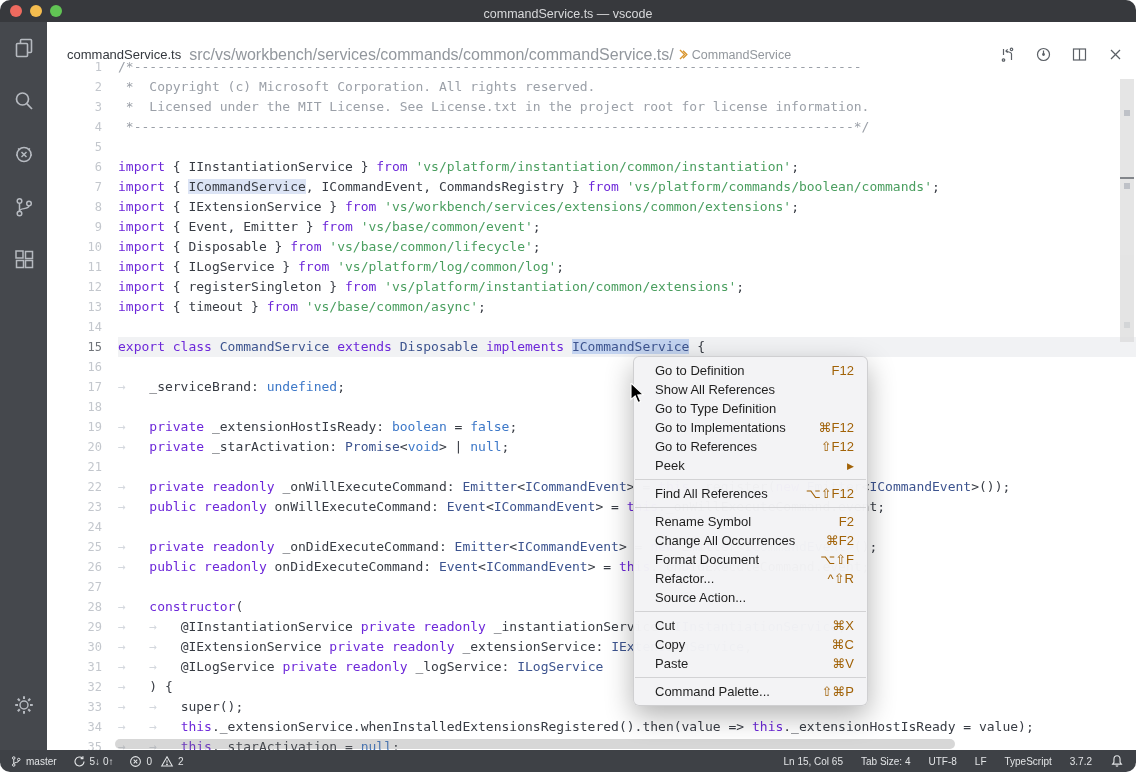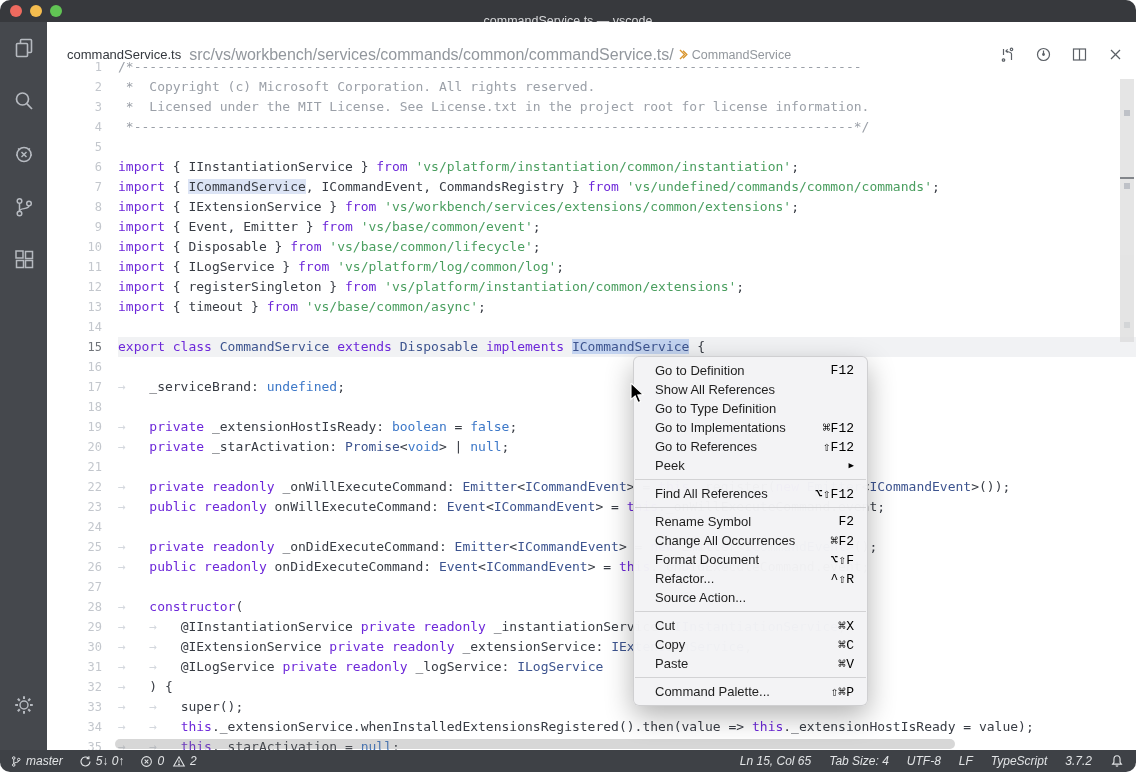--- a/index.html
+++ b/index.html
@@ -1,20 +1,20 @@
 <!DOCTYPE html>
 <html><head>
 <meta charset="utf-8">
 <style>
   html,body{margin:0;padding:0;background:#ffffff;}
   .window{position:relative;width:1136px;height:772px;border-radius:10px;overflow:hidden;
           font-family:"Liberation Sans",sans-serif;background:#fff;}
   
   .titlebar{position:absolute;left:0;top:0;width:100%;height:28px;background:#37393d;
-            display:flex;align-items:flex-end;justify-content:center;}
+            display:flex;align-items:center;justify-content:center;}
   .traffic{position:absolute;left:10px;top:5px;display:flex;gap:8px;}
   .tl{width:12px;height:12px;border-radius:50%;}
   .tl.red{background:#ee6a5f}.tl.yellow{background:#f5bd4f}.tl.green{background:#61c454}
   .win-title{color:#d8d9db;font-size:12.5px;font-weight:500;}
   
   .main{position:absolute;left:0;top:22px;width:100%;height:728px;display:flex;}
   .activitybar{width:47px;background:#45484d;display:flex;flex-direction:column;align-items:center;
                padding-top:13px;gap:27px;flex-shrink:0;}
   .ab-icon{width:26px;height:26px;display:flex;align-items:center;justify-content:center;}
   .ab-gear{margin-top:auto;margin-bottom:32px;}
@@ -44,28 +44,28 @@
   .vs-mark{position:absolute;left:4px;width:6px;height:6px;background:#a9adb4;}
   .vs-cursorline{position:absolute;left:0;width:14px;height:2px;background:#585d63;}
   .hscroll{position:absolute;left:68px;bottom:1px;width:840px;height:10px;border-radius:5px;
            background:rgba(110,110,110,.28);}
   
   .context-menu{position:absolute;left:633px;top:356px;width:233px;background:rgba(243,243,245,.98);
                 border:1px solid rgba(0,0,0,.15);border-radius:6px;padding:4px 0;
                 box-shadow:0 10px 28px rgba(0,0,0,.3);z-index:30;font-size:13px;color:#1f1f1f;}
   .menu-item{display:flex;align-items:center;height:19px;padding:0 13px 0 21px;}
   .mi-label{flex:1;white-space:nowrap;}
-  .mi-shortcut{color:#000000;white-space:nowrap;margin-left:20px;font-family:Liberation Mono, monospace;}
+  .mi-shortcut{color:#a16207;white-space:nowrap;margin-left:20px;}
   .mi-sub{font-size:9px;}
   .menu-sep{height:1px;background:#d2d2d4;margin:4px 1px;}
   
   .mouse-cursor{position:absolute;left:630px;top:383px;z-index:40;}
   
   .statusbar{position:absolute;left:0;bottom:0;width:100%;height:22px;background:#3e4146;
-             display:flex;align-items:center;color:#e2e4e6;font-size:12px;font-style:italic;}
+             display:flex;align-items:center;color:#e2e4e6;font-size:10px;}
   .sb-left{display:flex;align-items:center;gap:16px;padding-left:10px;}
   .sb-right{margin-left:auto;display:flex;align-items:center;gap:18px;padding-right:12px;}
   .sb-item{display:flex;align-items:center;gap:4px;white-space:nowrap;}
   .sb-item svg{display:block;}
 </style>
 </head>
 <body>
 
 <div class="window">
 
@@ -183,21 +183,21 @@
       </div>
 
       <div class="code-area">
         <div class="code-lines">
             <div class="code-line"><span class="gutter">1</span><span class="line-text"><span class="tk-c">/*---------------------------------------------------------------------------------------------</span></span></div>
             <div class="code-line"><span class="gutter">2</span><span class="line-text"><span class="tk-c"> *  Copyright (c) Microsoft Corporation. All rights reserved.</span></span></div>
             <div class="code-line"><span class="gutter">3</span><span class="line-text"><span class="tk-c"> *  Licensed under the MIT License. See License.txt in the project root for license information.</span></span></div>
             <div class="code-line"><span class="gutter">4</span><span class="line-text"><span class="tk-c"> *--------------------------------------------------------------------------------------------*/</span></span></div>
             <div class="code-line"><span class="gutter">5</span><span class="line-text"></span></div>
             <div class="code-line"><span class="gutter">6</span><span class="line-text"><span class="tk-k">import </span><span class="tk-d">{ IInstantiationService } </span><span class="tk-k">from </span><span class="tk-s">'vs/platform/instantiation/common/instantiation'</span><span class="tk-d">;</span></span></div>
-            <div class="code-line"><span class="gutter">7</span><span class="line-text"><span class="tk-k">import </span><span class="tk-d">{ </span><span class="tk-hl1">ICommandService</span><span class="tk-d">, ICommandEvent, CommandsRegistry } </span><span class="tk-k">from </span><span class="tk-s">'vs/undefined/commands/common/commands'</span><span class="tk-d">;</span></span></div>
+            <div class="code-line"><span class="gutter">7</span><span class="line-text"><span class="tk-k">import </span><span class="tk-d">{ </span><span class="tk-hl1">ICommandService</span><span class="tk-d">, ICommandEvent, CommandsRegistry } </span><span class="tk-k">from </span><span class="tk-s">'vs/platform/commands/boolean/commands'</span><span class="tk-d">;</span></span></div>
             <div class="code-line"><span class="gutter">8</span><span class="line-text"><span class="tk-k">import </span><span class="tk-d">{ IExtensionService } </span><span class="tk-k">from </span><span class="tk-s">'vs/workbench/services/extensions/common/extensions'</span><span class="tk-d">;</span></span></div>
             <div class="code-line"><span class="gutter">9</span><span class="line-text"><span class="tk-k">import </span><span class="tk-d">{ Event, Emitter } </span><span class="tk-k">from </span><span class="tk-s">'vs/base/common/event'</span><span class="tk-d">;</span></span></div>
             <div class="code-line"><span class="gutter">10</span><span class="line-text"><span class="tk-k">import </span><span class="tk-d">{ Disposable } </span><span class="tk-k">from </span><span class="tk-s">'vs/base/common/lifecycle'</span><span class="tk-d">;</span></span></div>
             <div class="code-line"><span class="gutter">11</span><span class="line-text"><span class="tk-k">import </span><span class="tk-d">{ ILogService } </span><span class="tk-k">from </span><span class="tk-s">'vs/platform/log/common/log'</span><span class="tk-d">;</span></span></div>
             <div class="code-line"><span class="gutter">12</span><span class="line-text"><span class="tk-k">import </span><span class="tk-d">{ registerSingleton } </span><span class="tk-k">from </span><span class="tk-s">'vs/platform/instantiation/common/extensions'</span><span class="tk-d">;</span></span></div>
             <div class="code-line"><span class="gutter">13</span><span class="line-text"><span class="tk-k">import </span><span class="tk-d">{ timeout } </span><span class="tk-k">from </span><span class="tk-s">'vs/base/common/async'</span><span class="tk-d">;</span></span></div>
             <div class="code-line"><span class="gutter">14</span><span class="line-text"></span></div>
             <div class="code-line"><span class="gutter cur">15</span><span class="line-text current"><span class="tk-k">export class </span><span class="tk-t">CommandService </span><span class="tk-k">extends </span><span class="tk-t">Disposable </span><span class="tk-k">implements </span><span class="tk-hl2">ICommandService</span><span class="tk-d"> {</span></span></div>
             <div class="code-line"><span class="gutter">16</span><span class="line-text"></span></div>
             <div class="code-line"><span class="gutter">17</span><span class="line-text"><span class="tk-w">→   </span><span class="tk-d">_serviceBrand: </span><span class="tk-v">undefined</span><span class="tk-d">;</span></span></div>

